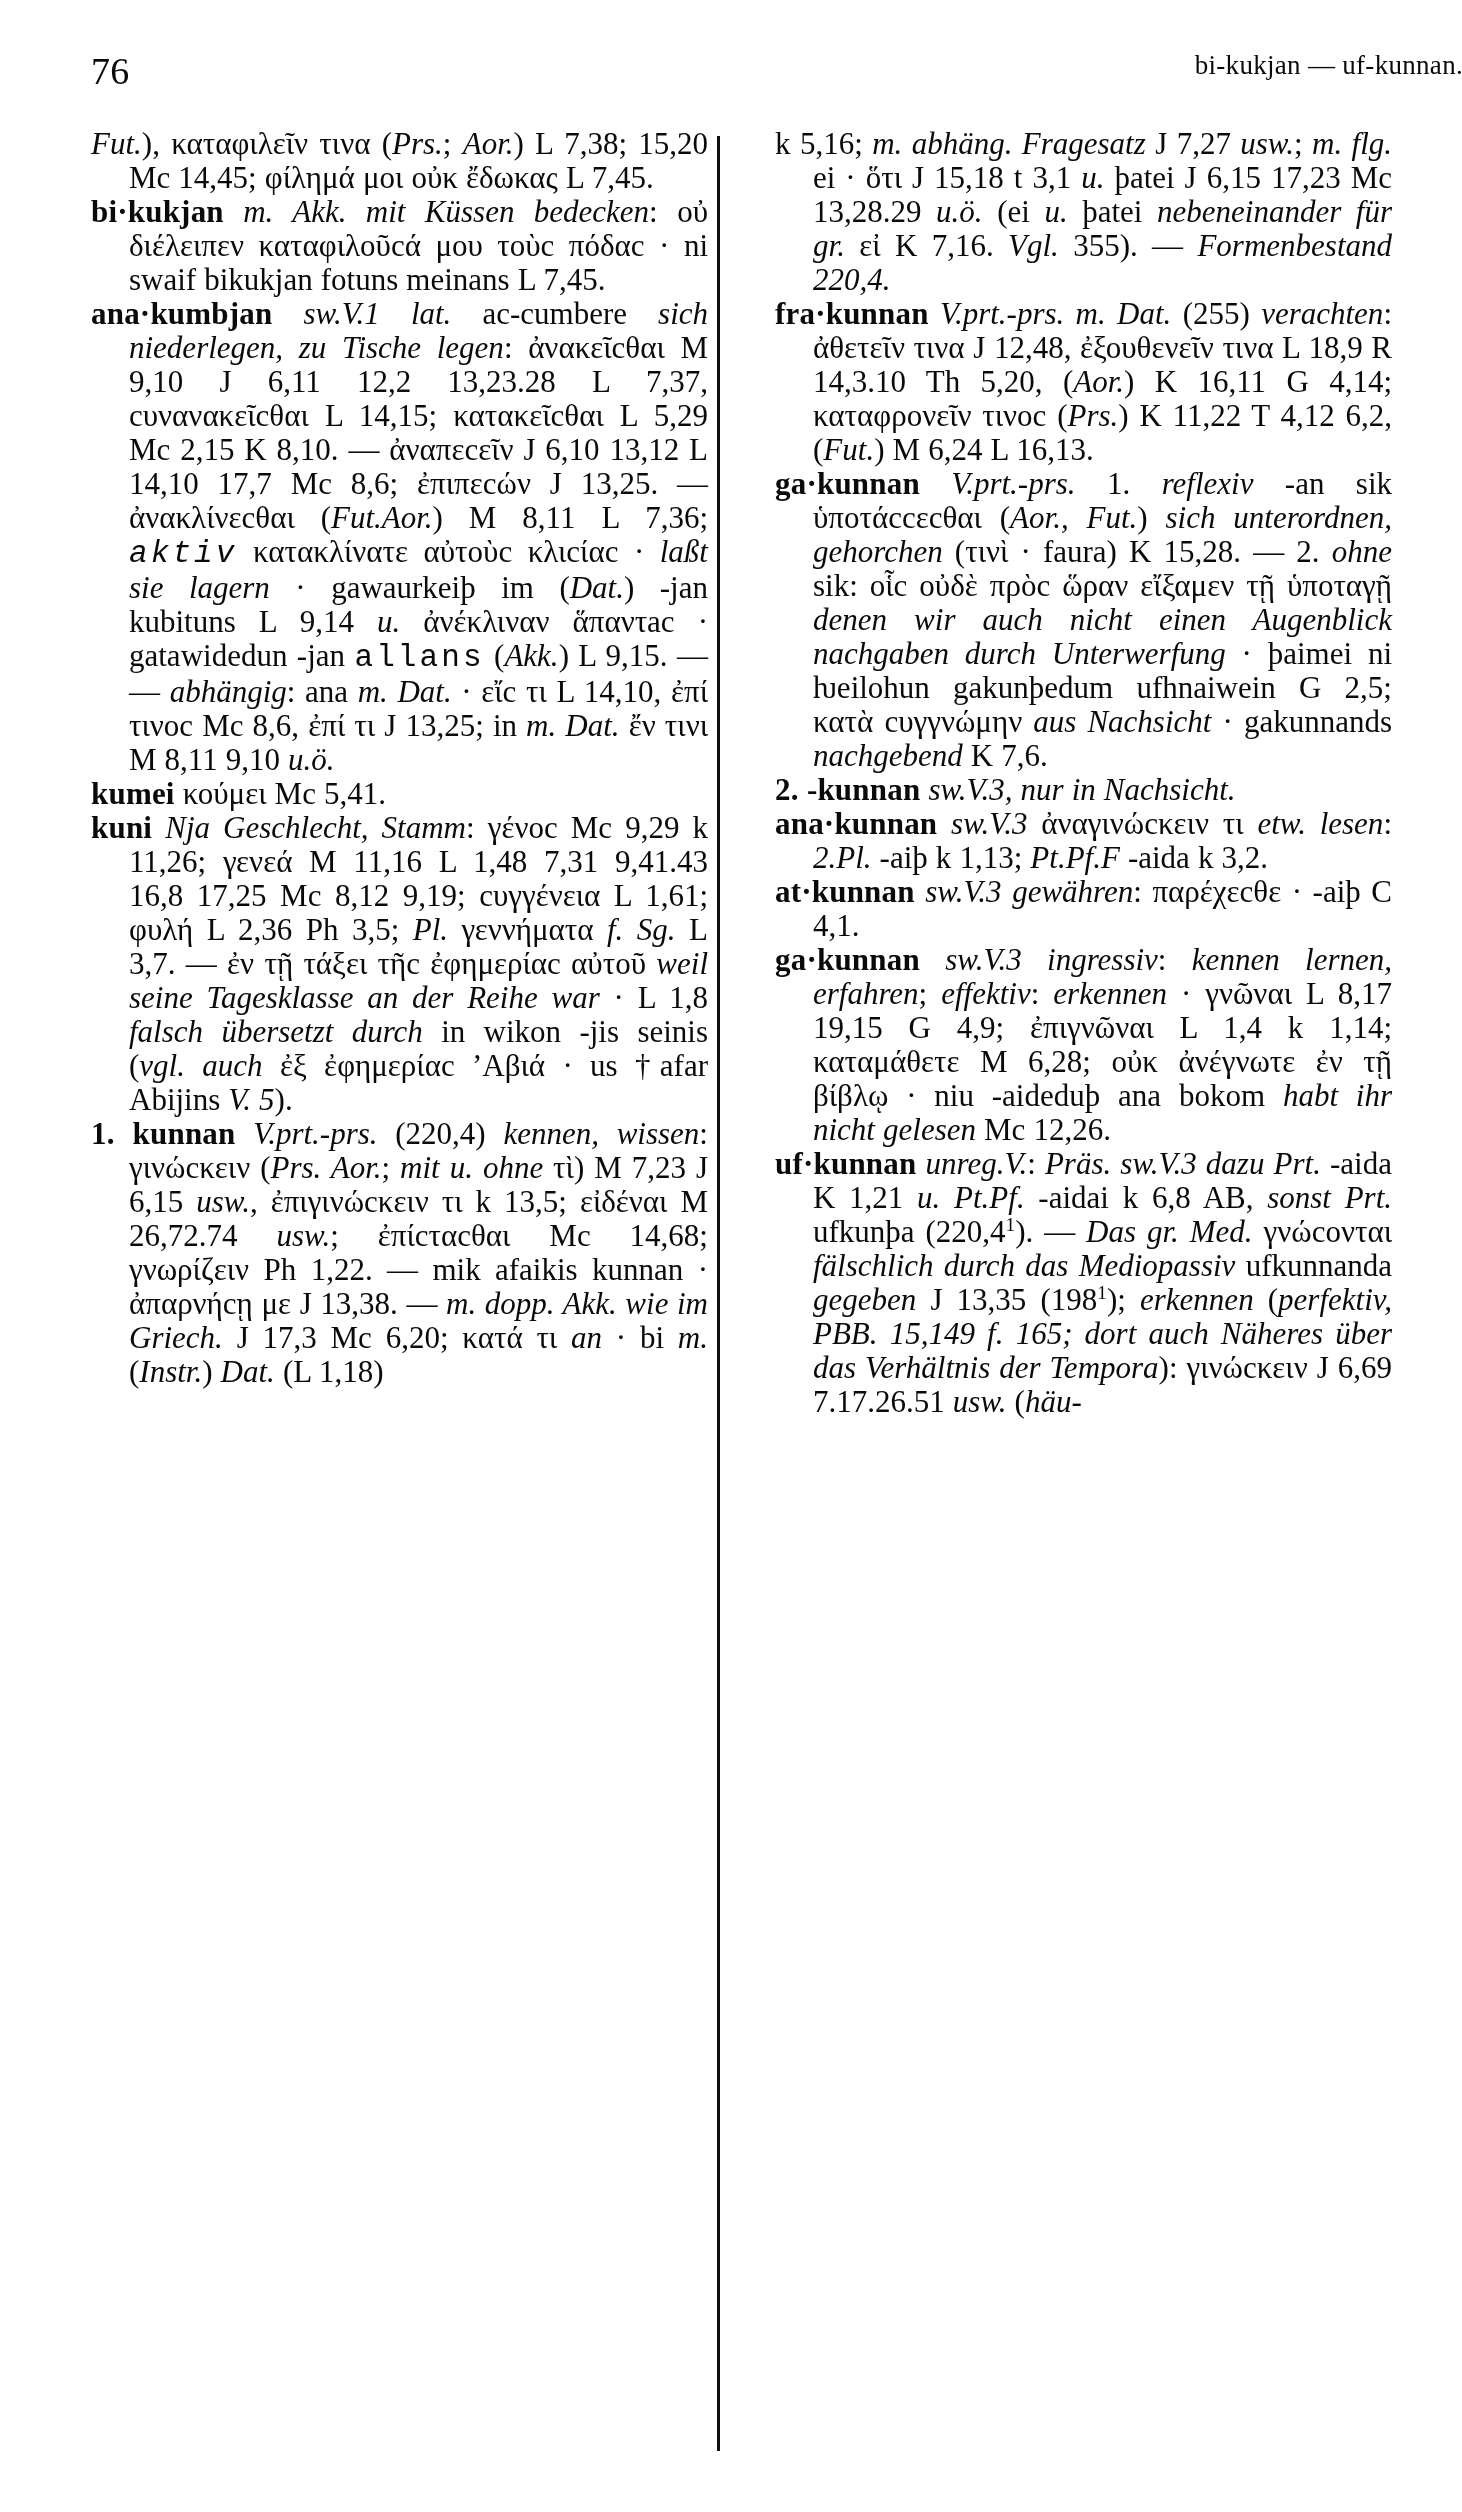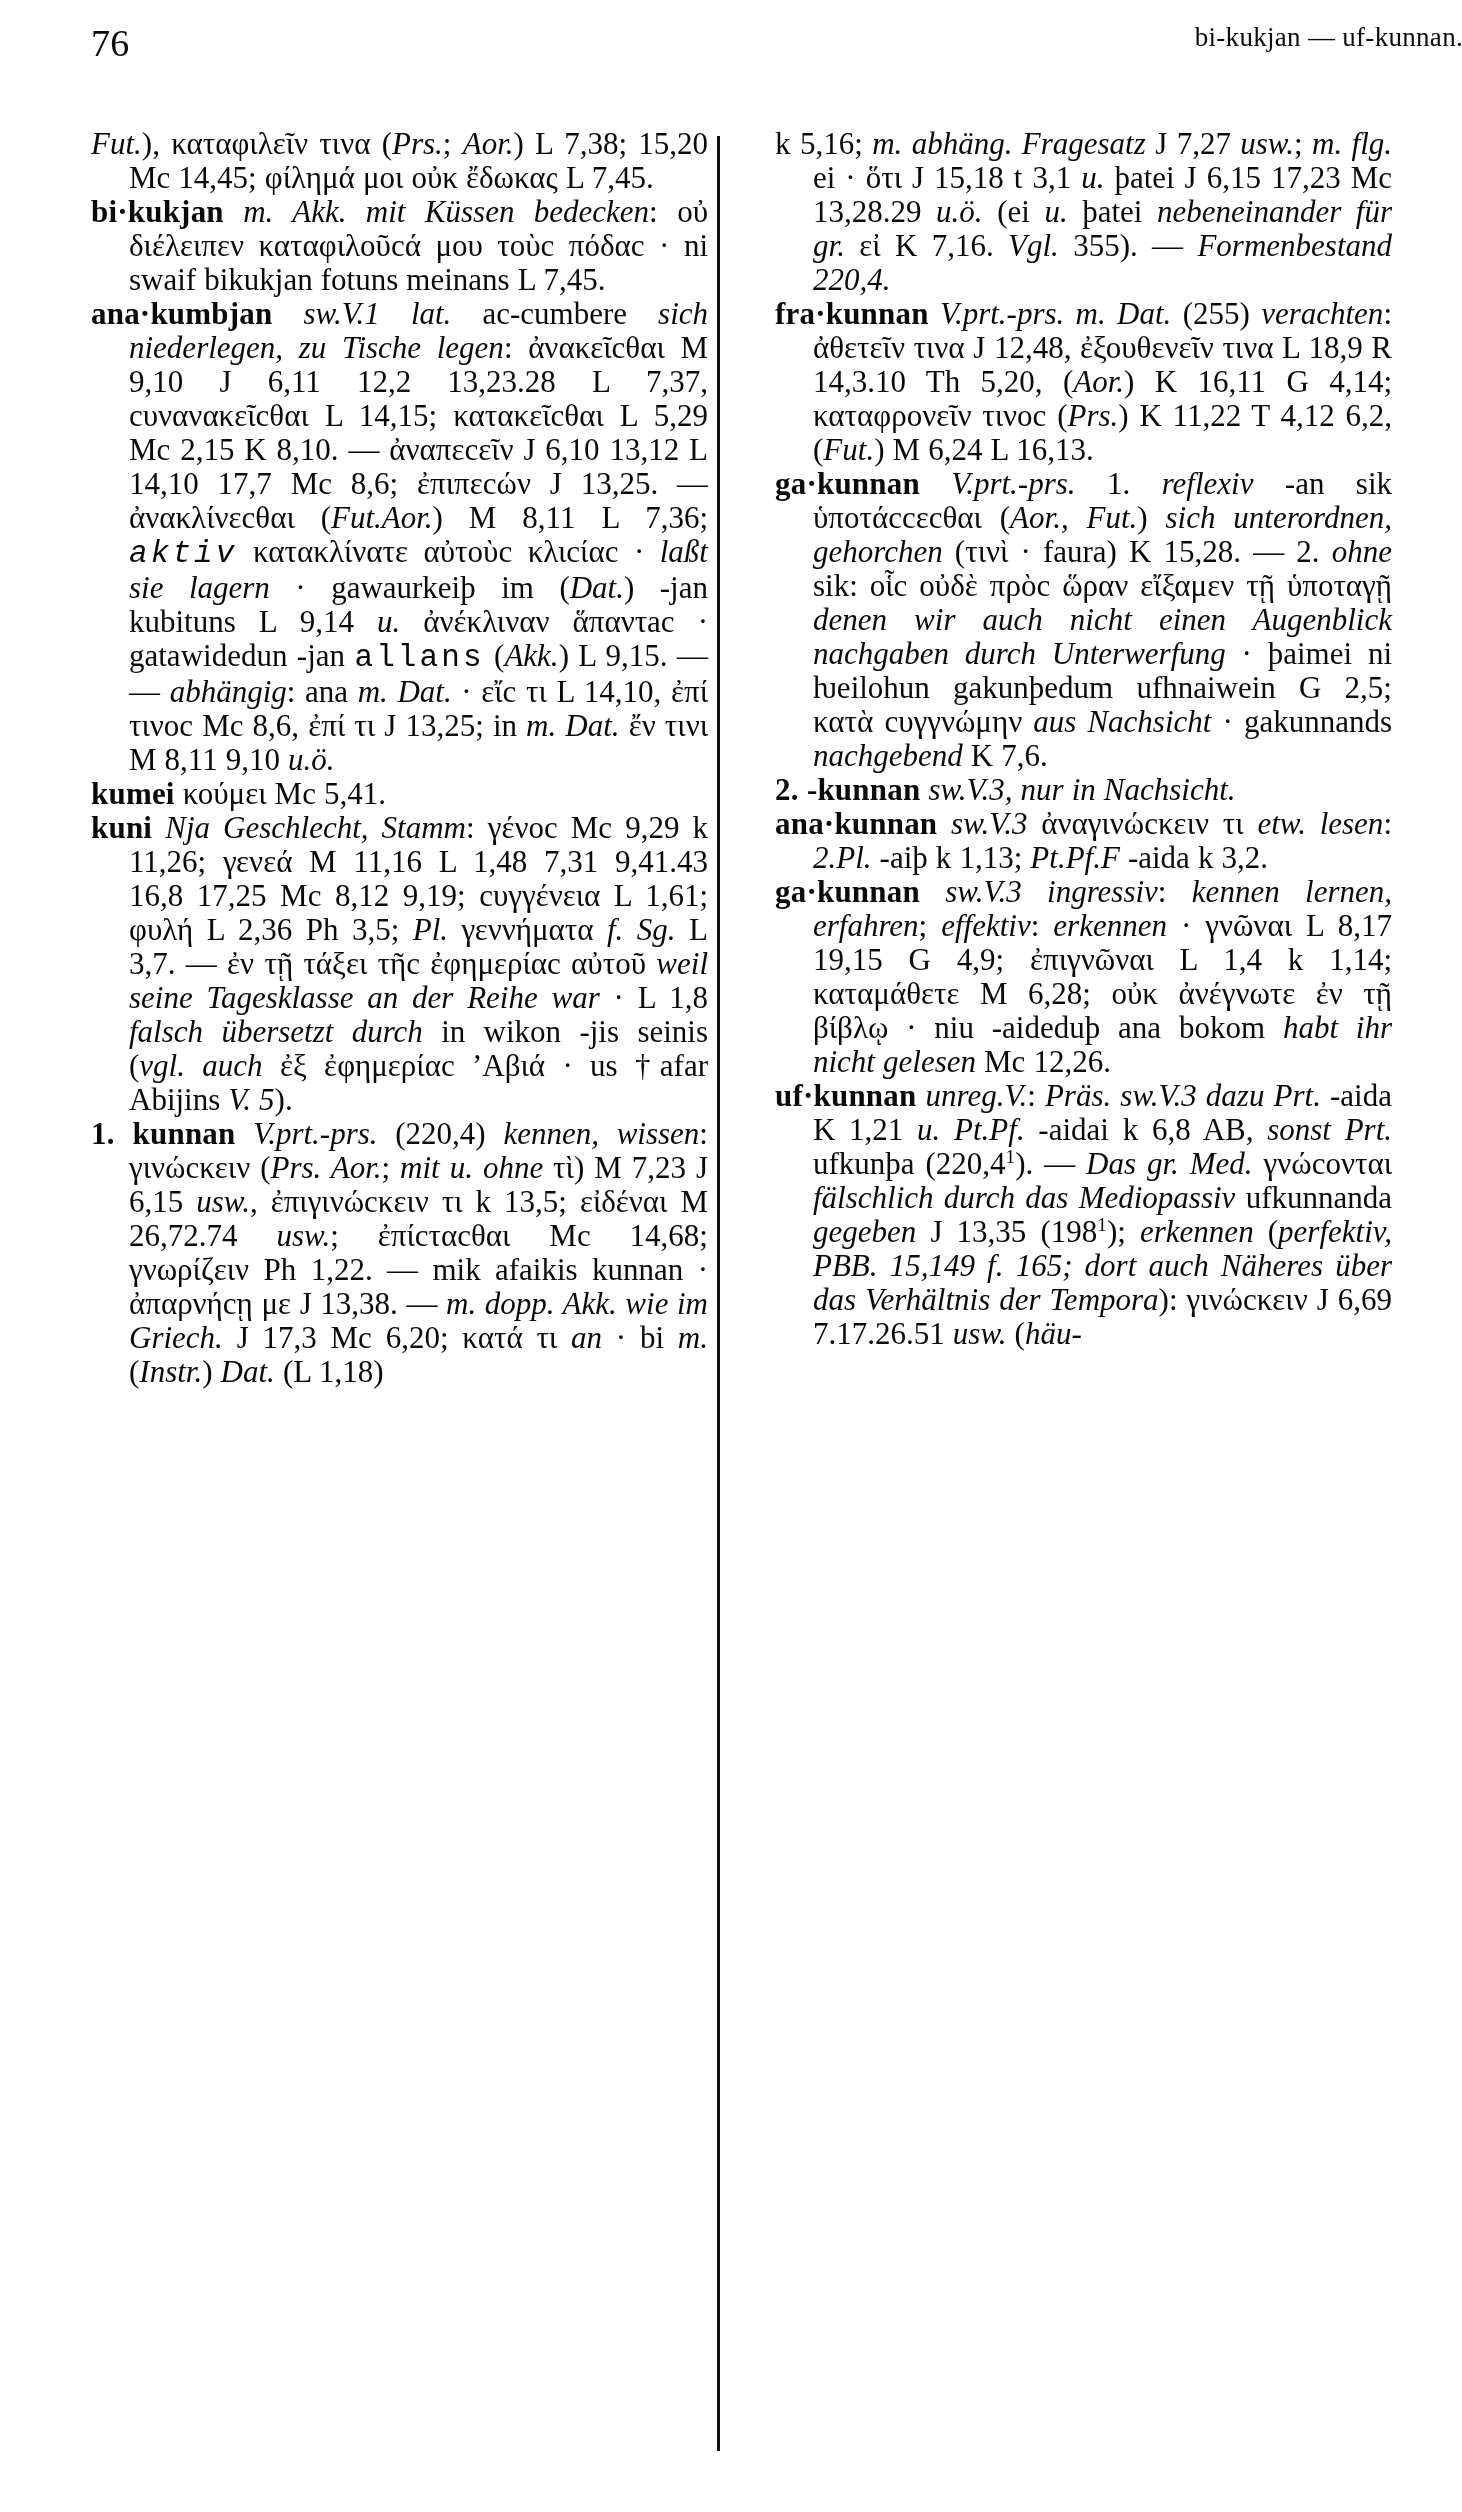--- a/index.html
+++ b/index.html
@@ -20,21 +20,21 @@
     width: 1463px;
     height: 2512px;
     box-sizing: border-box;
     padding: 0;
     overflow: hidden;
   }
 
   
   .running-head {
     position: absolute;
-    top: 16px;
+    top: 44px;
     left: 0;
     width: 1463px;
     height: 62px;
   }
   .folio {
     position: absolute;
     left: 91px;
     top: 5px;
     font-size: 38px;
     letter-spacing: 0.3px;
@@ -113,19 +113,20 @@
         <p class="entry"><b>kumei</b> <span class="gk">κούμει</span> Mc 5,41.</p>
         <p class="entry"><b>kuni</b> <i>Nja Geschlecht, Stamm</i>: <span class="gk">γένοc</span> Mc 9,29 k 11,26; <span class="gk">γενεά</span> M 11,16 L 1,48 7,31 9,41.43 16,8 17,25 Mc 8,12 9,19; <span class="gk">cυγγένεια</span> L 1,61; <span class="gk">φυλή</span> L 2,36 Ph 3,5; <i>Pl.</i> <span class="gk">γεννήματα</span> <i>f. Sg.</i> L 3,7.  —  <span class="gk">ἐν τῇ τάξει τῆc ἐφημερίαc αὐτοῦ</span> <i>weil seine Tagesklasse an der Reihe war</i> · L 1,8 <i>falsch übersetzt durch</i> in wikon -jis seinis (<i>vgl. auch</i> <span class="gk">ἐξ ἐφημερίαc ’Αβιά</span> · us †afar Abijins <i>V. 5</i>).</p>
         <p class="entry"><b>1. kunnan</b> <i>V.prt.-prs.</i> (220,4) <i>kennen, wissen</i>: <span class="gk">γινώcκειν</span> (<i>Prs. Aor.</i>; <i>mit u. ohne</i> <span class="gk">τὶ</span>) M 7,23 J 6,15 <i>usw.</i>, <span class="gk">ἐπιγινώcκειν τι</span> k 13,5; <span class="gk">εἰδέναι</span> M 26,72.74 <i>usw.</i>; <span class="gk">ἐπίcταcθαι</span> Mc 14,68; <span class="gk">γνωρίζειν</span> Ph 1,22.  — mik afaikis kunnan · <span class="gk">ἀπαρνήcῃ με</span> J 13,38. — <i>m. dopp. Akk. wie im Griech.</i> J 17,3 Mc 6,20; <span class="gk">κατά τι</span> <i>an</i> · bi <i>m.</i> (<i>Instr.</i>) <i>Dat.</i> (L 1,18)</p>
       </div>
     <div class="col col-right" id="col-right">
         <p class="entry">k 5,16; <i>m. abhäng. Fragesatz</i> J 7,27 <i>usw.</i>; <i>m. flg.</i> ei · <span class="gk">ὅτι</span> J 15,18  t 3,1  <i>u.</i> þatei J 6,15 17,23 Mc 13,28.29 <i>u.ö.</i> (ei <i>u.</i> þatei <i>nebeneinander für gr.</i> <span class="gk">εἰ</span> K 7,16. <i>Vgl.</i> 355).  —  <i>Formenbestand 220,4.</i></p>
         <p class="entry"><b>fra·kunnan</b> <i>V.prt.-prs. m. Dat.</i> (255) <i>verachten</i>: <span class="gk">ἀθετεῖν τινα</span> J 12,48, <span class="gk">ἐξουθενεῖν τινα</span> L 18,9 R 14,3.10 Th 5,20, (<i>Aor.</i>) K 16,11 G 4,14; <span class="gk">καταφρονεῖν τινοc</span> (<i>Prs.</i>) K 11,22 T 4,12 6,2, (<i>Fut.</i>) M 6,24 L 16,13.</p>
         <p class="entry"><b>ga·kunnan</b> <i>V.prt.-prs.</i> 1. <i>reflexiv</i> -an sik <span class="gk">ὑποτάccεcθαι</span> (<i>Aor., Fut.</i>) <i>sich unterordnen, gehorchen</i> (<span class="gk">τινὶ</span> · faura) K 15,28.  —  2. <i>ohne</i> sik: <span class="gk">οἷc οὐδὲ πρὸc ὥραν εἴξαμεν τῇ ὑποταγῇ</span> <i>denen wir auch nicht einen Augenblick nachgaben durch Unterwerfung</i> · þaimei ni ƕeilohun gakunþedum ufhnaiwein G 2,5; <span class="gk">κατὰ cυγγνώμην</span> <i>aus Nachsicht</i> · gakunnands <i>nachgebend</i> K 7,6.</p>
         <p class="entry"><b>2. -kunnan</b> <i>sw.V.3, nur in Nachsicht.</i></p>
         <p class="entry"><b>ana·kunnan</b> <i>sw.V.3</i> <span class="gk">ἀναγινώcκειν τι</span> <i>etw. lesen</i>: <i>2.Pl.</i> -aiþ k 1,13; <i>Pt.Pf.F</i> -aida k 3,2.</p>
+        <p class="entry"><b>at·kunnan</b> <i>sw.V.3 gewähren</i>: <span class="gk">παρέχεcθε</span> · -aiþ C 4,1.</p>
         <p class="entry"><b>ga·kunnan</b> <i>sw.V.3 ingressiv</i>: <i>kennen lernen, erfahren</i>; <i>effektiv</i>: <i>erkennen</i> · <span class="gk">γνῶναι</span> L 8,17  19,15 G 4,9; <span class="gk">ἐπιγνῶναι</span> L 1,4  k 1,14; <span class="gk">καταμάθετε</span> M 6,28; <span class="gk">οὐκ ἀνέγνωτε ἐν τῇ βίβλῳ</span> · niu -aideduþ ana bokom <i>habt ihr nicht gelesen</i> Mc 12,26.</p>
         <p class="entry"><b>uf·kunnan</b> <i>unreg.V.</i>: <i>Präs. sw.V.3 dazu Prt.</i> -aida K 1,21 <i>u. Pt.Pf.</i> -aidai k 6,8 AB, <i>sonst Prt.</i> ufkunþa (220,4<sup>1</sup>).  —  <i>Das gr. Med.</i> <span class="gk">γνώcονται</span> <i>fälschlich durch das Mediopassiv</i> ufkunnanda <i>gegeben</i> J 13,35 (198<sup>1</sup>); <i>erkennen</i> (<i>perfektiv, PBB. 15,149 f. 165; dort auch Näheres über das Verhältnis der Tempora</i>): <span class="gk">γινώcκειν</span> J 6,69 7.17.26.51 <i>usw.</i> (<i>häu-</i></p>
       </div>
   </div>
 
 </div>
 
 
 </body></html>

